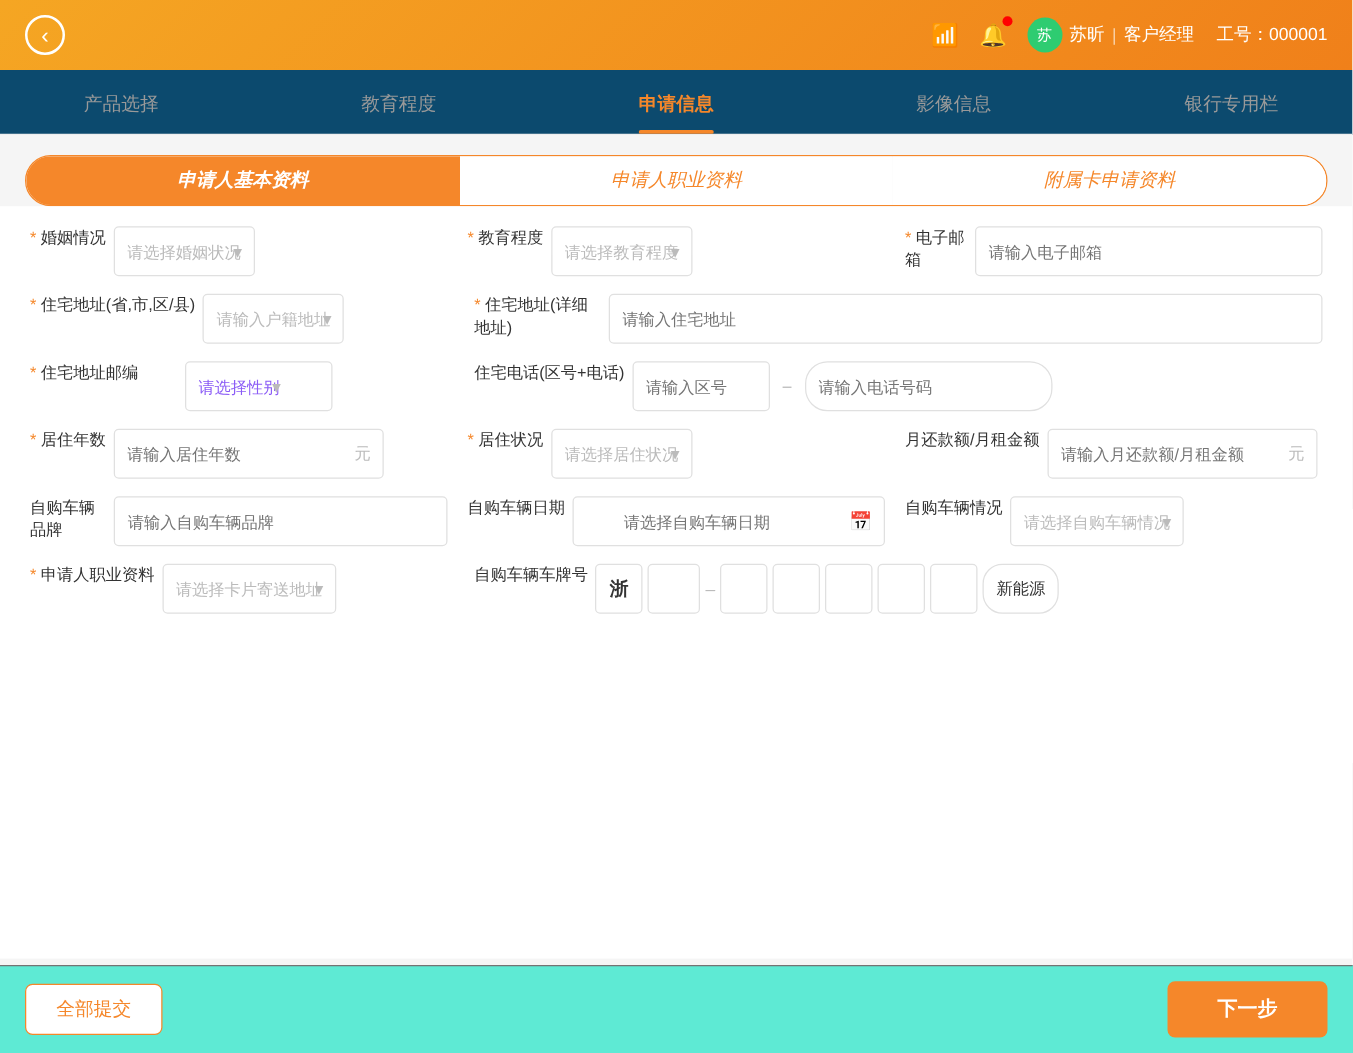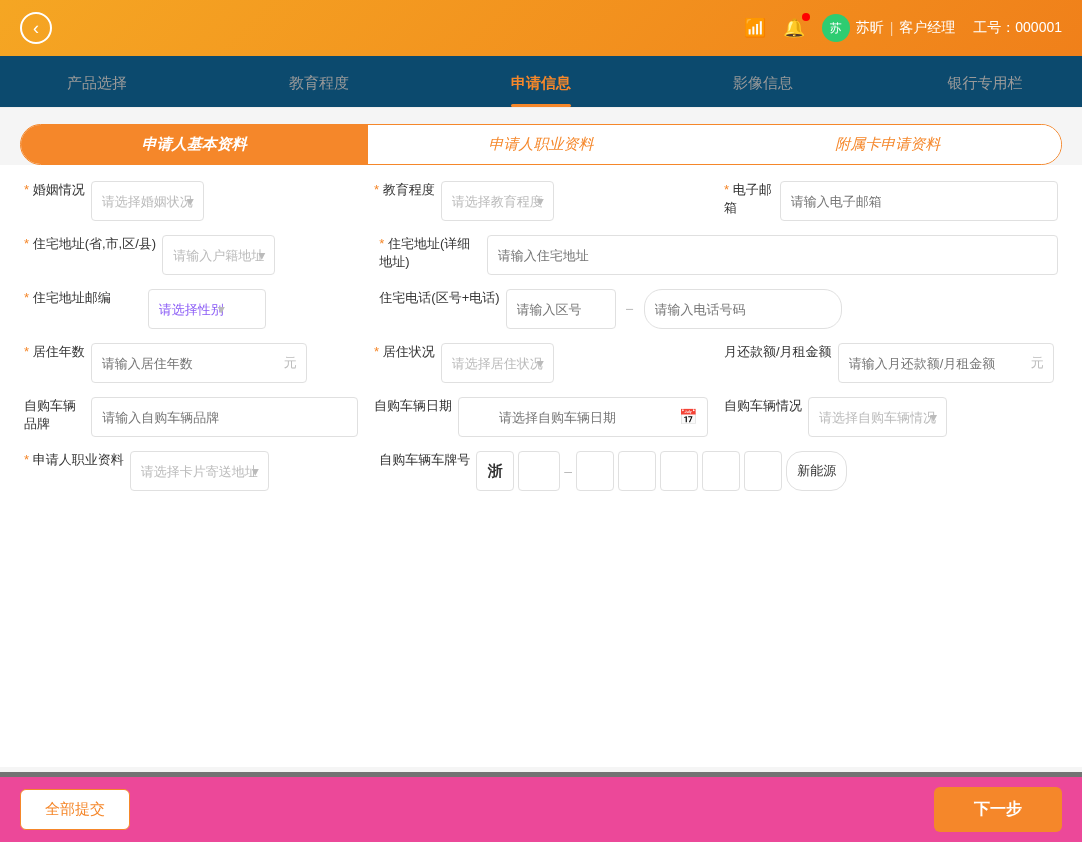--- a/index.html
+++ b/index.html
@@ -194,27 +194,27 @@
     }
     .date-wrap .cal-icon {
       position: absolute;
       right: 10px; top: 50%;
       transform: translateY(-50%);
       color: #bbb; font-size: 15px;
     }
 
     
     .footer {
-      background: #ec4899;
+      background: #5eead4;
       height: 70px;
       display: flex;
       align-items: center;
       justify-content: space-between;
       padding: 0 20px;
-      border-top: 5px solid #737373;
+      border-top: 1px solid #737373;
       position: fixed;
       bottom: 0;
       width: 1082px;
     }
 
     .btn-submit-all {
       border: 1.5px solid #f5872a;
       border-radius: 6px;
       background: white;
       color: #f5872a;

